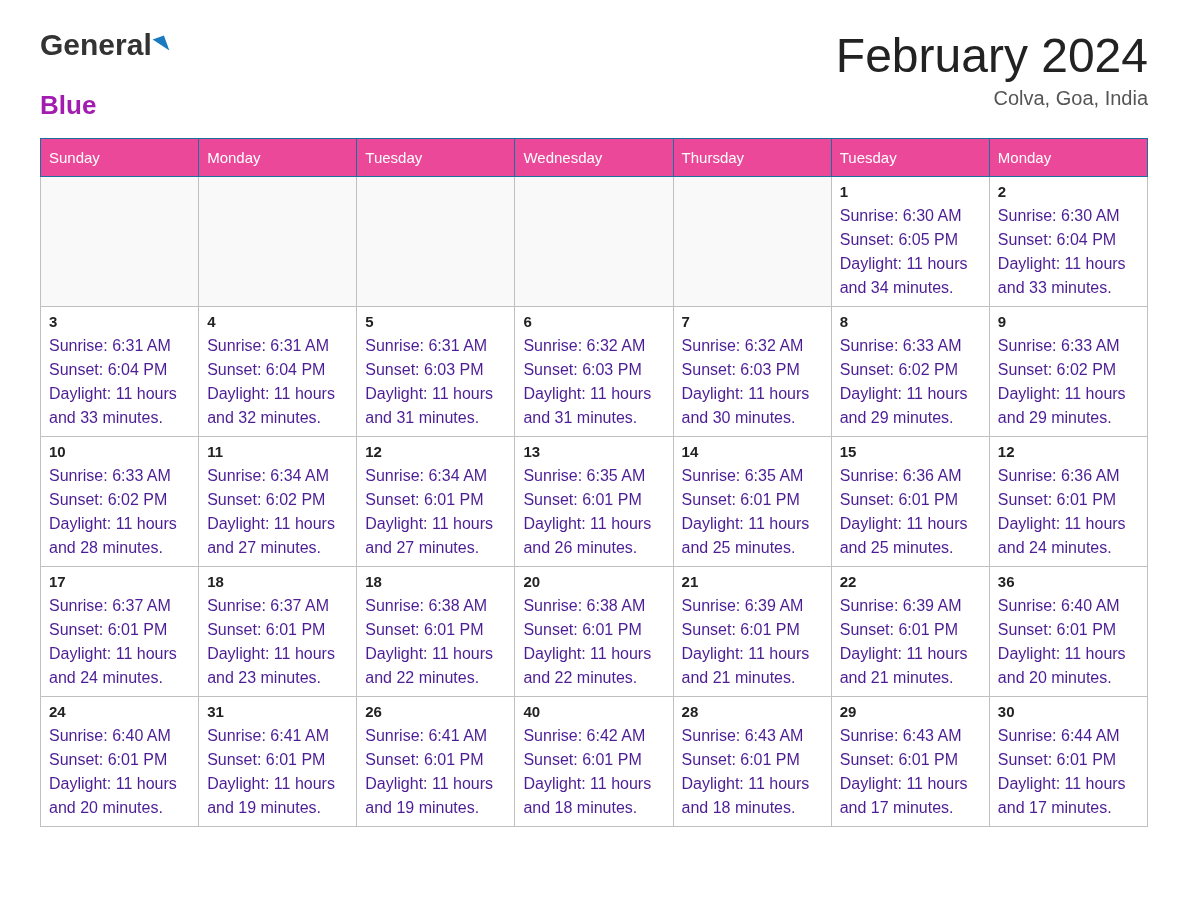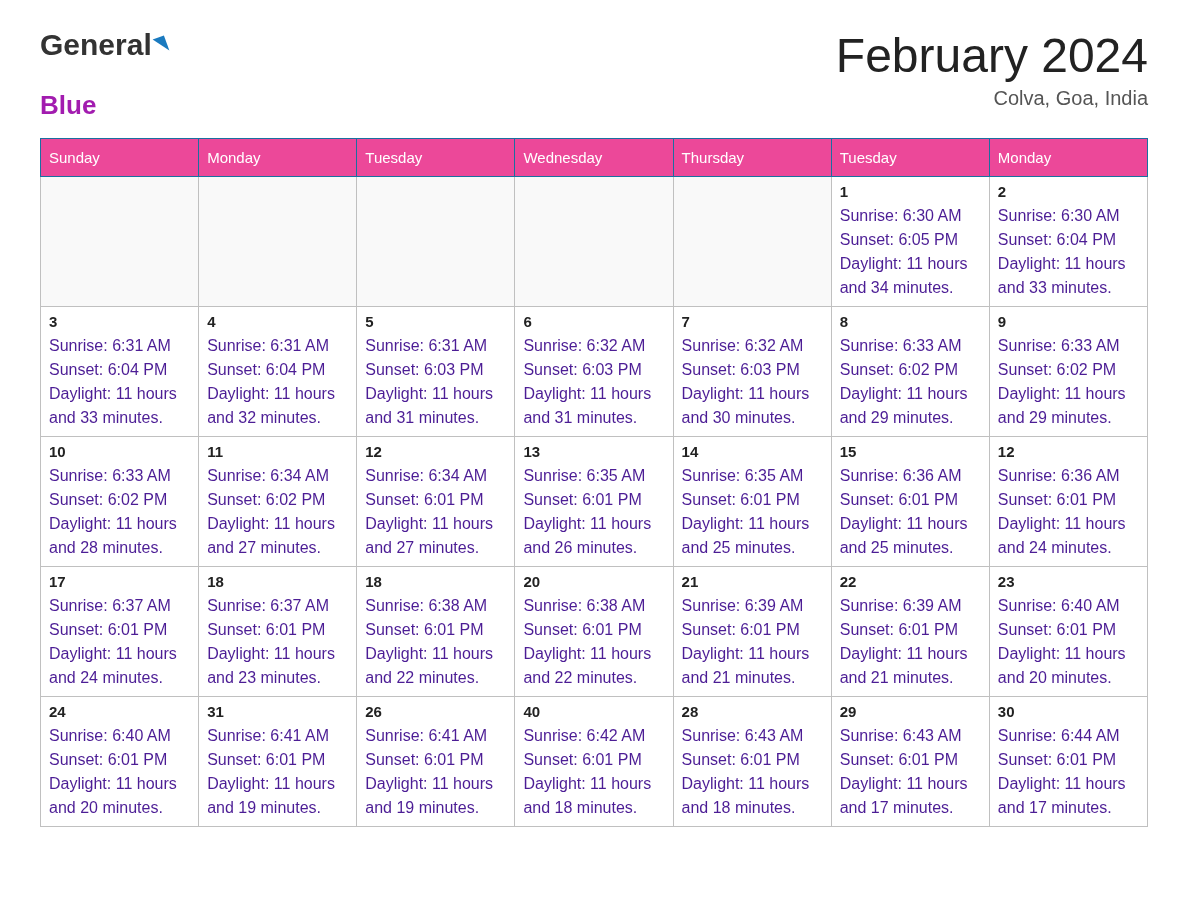--- a/index.html
+++ b/index.html
@@ -216,21 +216,21 @@
         </td>
         <td>
           <span class="day-number">21</span>
           <div class="day-info">Sunrise: 6:39 AM<br>Sunset: 6:01 PM<br>Daylight: 11 hours and 21 minutes.</div>
         </td>
         <td>
           <span class="day-number">22</span>
           <div class="day-info">Sunrise: 6:39 AM<br>Sunset: 6:01 PM<br>Daylight: 11 hours and 21 minutes.</div>
         </td>
         <td>
-          <span class="day-number">23</span>
+          <span class="day-number">36</span>
           <div class="day-info">Sunrise: 6:40 AM<br>Sunset: 6:01 PM<br>Daylight: 11 hours and 20 minutes.</div>
         </td>
       </tr>
       <tr class="row-separator">
         <td>
           <span class="day-number">24</span>
           <div class="day-info">Sunrise: 6:40 AM<br>Sunset: 6:01 PM<br>Daylight: 11 hours and 20 minutes.</div>
         </td>
         <td>
           <span class="day-number">31</span>

